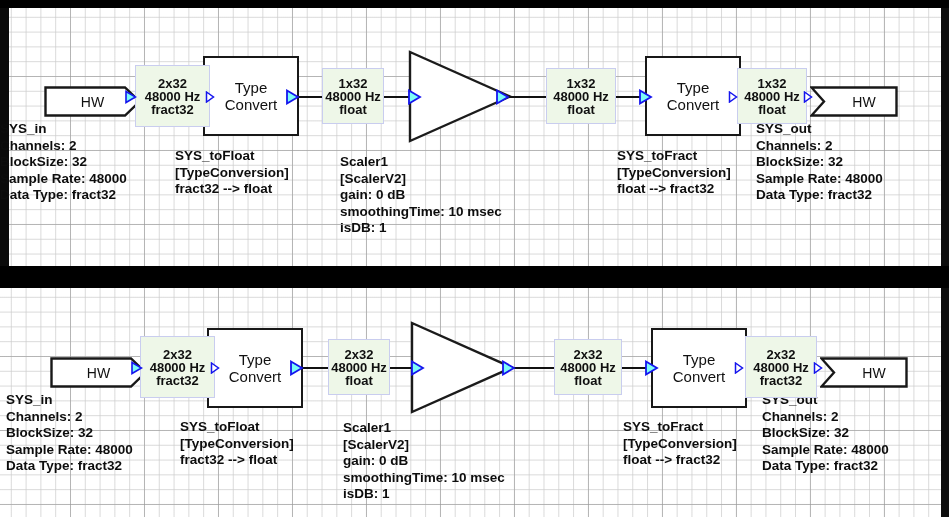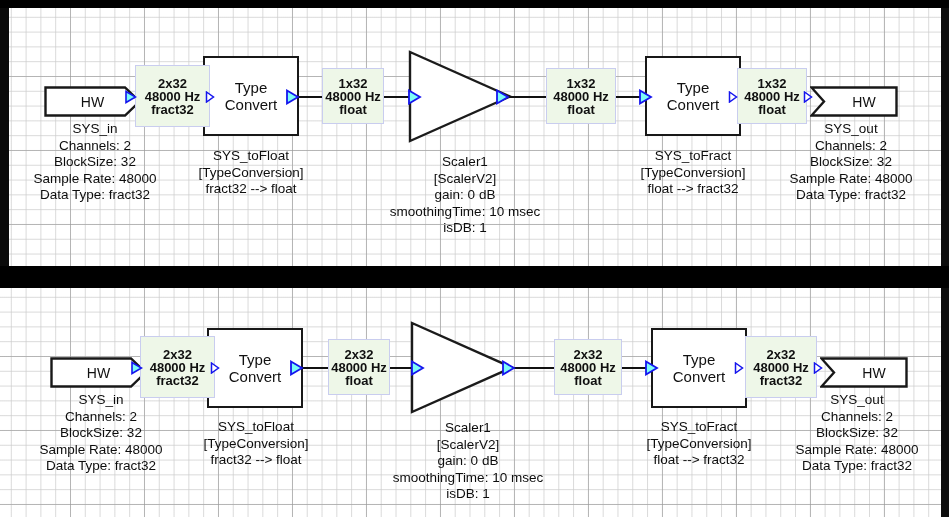--- a/index.html
+++ b/index.html
@@ -45,22 +45,22 @@
   .tri-shell svg{position:absolute;left:0;top:0;}
 
   
   .sig{position:absolute;background:#eef7e8;border:1px solid #c9cdef;
     box-sizing:border-box;display:flex;flex-direction:column;
     align-items:center;justify-content:center;z-index:6;}
   .sig span{display:block;color:#101010;font-size:13px;line-height:13px;
     white-space:nowrap;font-weight:bold;text-align:center;}
 
   
-  .cap{position:absolute;text-align:center;color:#0d0d0d;font-size:13.5px;
-    line-height:16.5px;white-space:nowrap;}
+  .cap{position:absolute;color:#0d0d0d;font-size:13.5px;
+    line-height:16.5px;white-space:nowrap;font-weight:bold;}
   .cap span{display:block;}
 
   
   .wire{position:absolute;background:#111;height:2px;z-index:2;}
 
   
   .port{position:absolute;z-index:7;}
   .port svg{display:block;}
 </style>
 </head>

